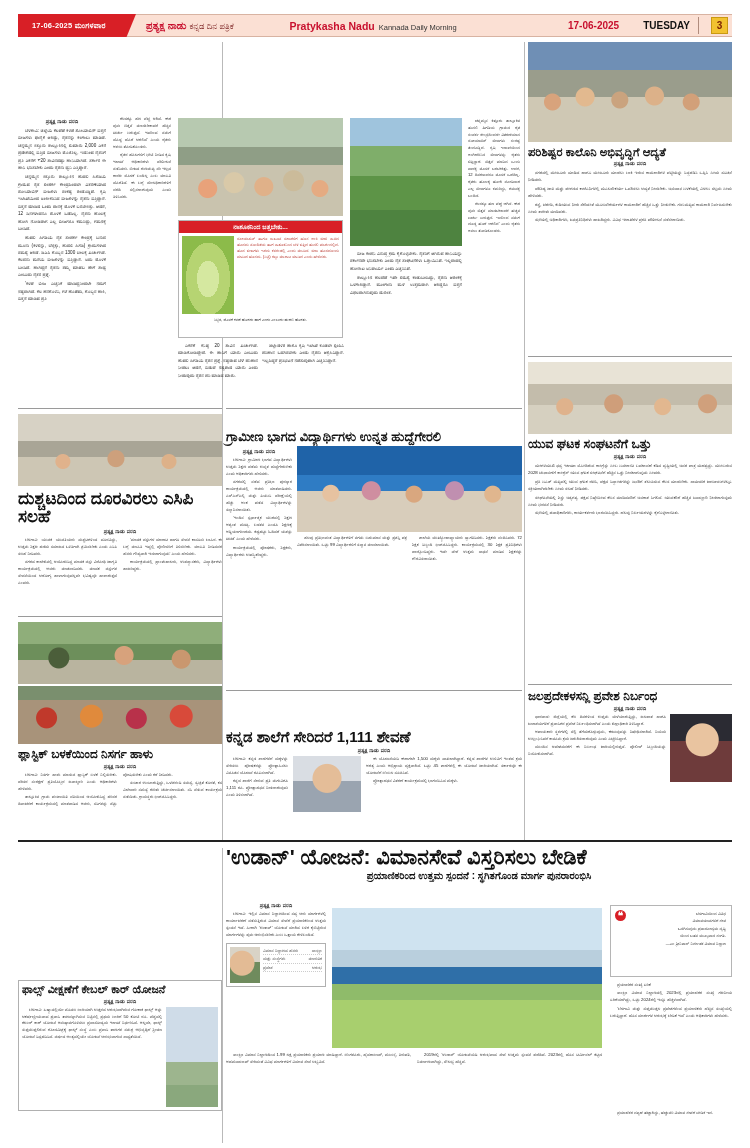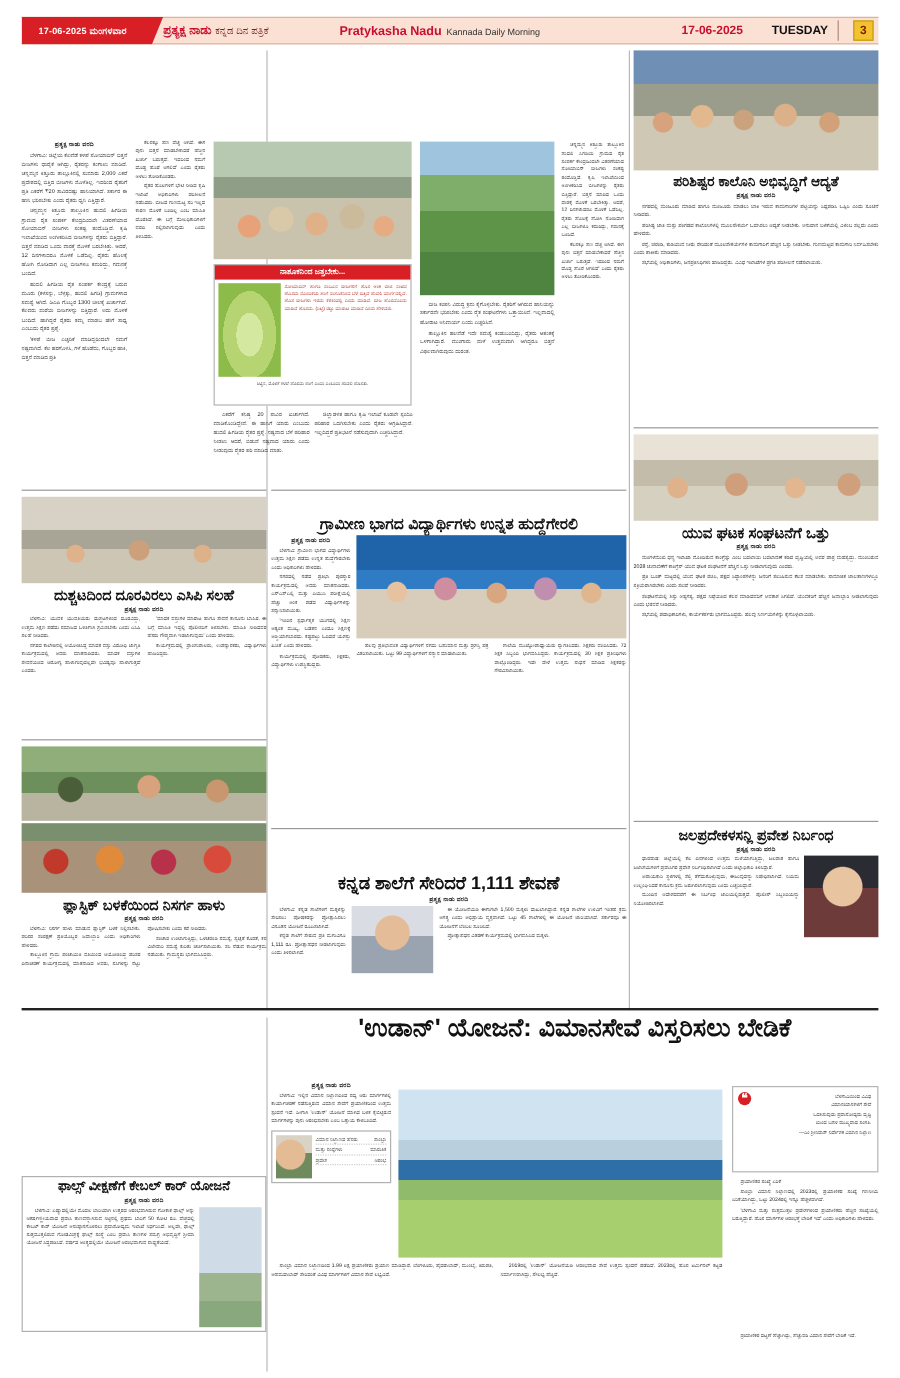--- a/index.html
+++ b/index.html
@@ -20,21 +20,21 @@
     display:flex; align-items:center;
     border-top:1px solid #d8b3a2; border-bottom:1px solid #d8b3a2;
   }
   .mh-datechip {
     background:#d81f26; color:#fff; height:23px;
     display:flex; align-items:center; padding:0 10px 0 14px;
     font-size:7.5px; font-weight:bold; letter-spacing:.2px;
     clip-path: polygon(0 0, 100% 0, 92% 100%, 0 100%);
     min-width:118px;
   }
-  .mh-logo { margin-left:0; font-size:10px; font-weight:bold; color:#c8102e; }
+  .mh-logo { margin-left:10px; font-size:10px; font-weight:bold; color:#c8102e; }
   .mh-logo .sub { color:#7a1f1f; font-weight:normal; font-size:8.5px; margin-left:3px;}
   .mh-center { margin-left:auto; margin-right:auto; display:flex; align-items:baseline; gap:4px; }
   .mh-eng { font-size:10.5px; font-weight:bold; color:#c8102e; }
   .mh-engsub { font-size:7.5px; color:#333; }
   .mh-date2 { font-size:10px; font-weight:bold; color:#c8102e; margin-left:auto; }
   .mh-day { font-size:10px; font-weight:bold; color:#111; margin-left:24px; }
   .mh-pagenum {
     margin-left:12px; margin-right:4px;
     background:#f2c230; color:#7a1f00; font-weight:bold;
     width:17px; height:17px; display:flex; align-items:center; justify-content:center;
@@ -49,21 +49,21 @@
 
   .vrule { position:absolute; width:1px; background:#b9b9b9; }
   .hl-main {
     color:#d81f26; font-weight:bold; line-height:1.02;
     letter-spacing:-0.3px;
   }
   .deck {
     color:#111; font-weight:bold; line-height:1.1;
   }
   .hl-sec {
-    color:#111; font-weight:bold; line-height:1.05; text-align:center;
+    color:#111; font-weight:bold; line-height:1.05; text-align:left;
   }
   .byline {
     text-align:center; font-size:5px; font-weight:bold; color:#222;
     letter-spacing:.2px; margin:2px 0 2px;
   }
   .body-col {
     font-size:4.6px; line-height:1.62; text-align:justify; color:#222;
     hyphens:auto; word-spacing:0px;
   }
   .body-col p { text-indent:7px; margin-bottom:1.5px; }
@@ -347,21 +347,21 @@
       <div class="body-col" style="flex:1;font-size:4.3px;">
         <p>ಈ ಯೋಜನೆಯಡಿ ಈಗಾಗಲೇ 1,500 ಮಕ್ಕಳು ದಾಖಲಾಗಿದ್ದಾರೆ. ಕನ್ನಡ ಶಾಲೆಗಳ ಉಳಿವಿಗೆ ಇಂತಹ ಕ್ರಮ ಅಗತ್ಯ ಎಂದು ಅಭಿಪ್ರಾಯ ವ್ಯಕ್ತವಾಗಿದೆ. ಒಟ್ಟು 45 ಶಾಲೆಗಳಲ್ಲಿ ಈ ಯೋಜನೆ ಜಾರಿಯಾಗಿದೆ. ಸರ್ಕಾರವೂ ಈ ಯೋಜನೆಗೆ ಬೆಂಬಲ ಸೂಚಿಸಿದೆ.</p>
         <p>ಪ್ರೋತ್ಸಾಹಧನ ವಿತರಣೆ ಕಾರ್ಯಕ್ರಮದಲ್ಲಿ ಭಾಗವಹಿಸಿದ ಮಕ್ಕಳು.</p>
       </div>
     </div>
   </div>
 
   <div class="rule-h" style="position:absolute;left:18px;top:408px;width:204px;"></div>
   <div class="photo ph-meeting" style="position:absolute;left:18px;top:414px;width:204px;height:72px;"></div>
   <div class="col-left" style="top:490px;">
-    <div class="hl-sec" style="font-size:12px;">ದುಶ್ಚಟದಿಂದ ದೂರವಿರಲು ಎಸಿಪಿ ಸಲಹೆ</div>
+    <div class="hl-sec" style="font-size:17px;">ದುಶ್ಚಟದಿಂದ ದೂರವಿರಲು ಎಸಿಪಿ ಸಲಹೆ</div>
     <div class="byline">ಪ್ರತ್ಯಕ್ಷ ನಾಡು ವರದಿ</div>
     <div class="body-col" style="column-count:2;column-gap:6px;font-size:4.3px;">
       <p>ಬೆಳಗಾವಿ: ಯುವಕ ಯುವತಿಯರು ದುಶ್ಚಟಗಳಿಂದ ದೂರವಿದ್ದು, ಉತ್ತಮ ಶಿಕ್ಷಣ ಪಡೆದು ಸಮಾಜದ ಒಳಿತಿಗಾಗಿ ಶ್ರಮಿಸಬೇಕು ಎಂದು ಎಸಿಪಿ ಸಲಹೆ ನೀಡಿದರು.</p>
       <p>ನಗರದ ಕಾಲೇಜಿನಲ್ಲಿ ಆಯೋಜಿಸಿದ್ದ ಮಾದಕ ವಸ್ತು ವಿರೋಧಿ ಜಾಗೃತಿ ಕಾರ್ಯಕ್ರಮದಲ್ಲಿ ಅವರು ಮಾತನಾಡಿದರು. ಮಾದಕ ವಸ್ತುಗಳ ಸೇವನೆಯಿಂದ ಆರೋಗ್ಯ ಹಾಳಾಗುವುದಲ್ಲದೇ ಭವಿಷ್ಯವೂ ಹಾಳಾಗುತ್ತದೆ ಎಂದರು.</p>
       <p>'ಮಾದಕ ವಸ್ತುಗಳ ಮಾರಾಟ ಹಾಗೂ ಸೇವನೆ ಕಾನೂನು ಬಾಹಿರ. ಈ ಬಗ್ಗೆ ಮಾಹಿತಿ ಇದ್ದಲ್ಲಿ ಪೊಲೀಸರಿಗೆ ತಿಳಿಸಬೇಕು. ಮಾಹಿತಿ ನೀಡಿದವರ ಹೆಸರು ಗೌಪ್ಯವಾಗಿ ಇಡಲಾಗುವುದು' ಎಂದು ಹೇಳಿದರು.</p>
       <p>ಕಾರ್ಯಕ್ರಮದಲ್ಲಿ ಪ್ರಾಂಶುಪಾಲರು, ಉಪನ್ಯಾಸಕರು, ವಿದ್ಯಾರ್ಥಿಗಳು ಹಾಜರಿದ್ದರು.</p>
     </div>
   </div>
 
   <div class="rule-h" style="position:absolute;left:18px;top:616px;width:204px;"></div>
@@ -384,20 +384,21 @@
       <div class="body-col" style="flex:1;font-size:4.3px;">
         <p>ಬೆಳಗಾವಿ: ಏಷ್ಯಾದಲ್ಲಿಯೇ ಮೊದಲ ಬಾರಿಯಾಗಿ ಉತ್ತರದ ಆರಂಭವಾಗಿರುವ ಗೋಕಾಕ ಫಾಲ್ಸ್ ಅನ್ನು ಆಕರ್ಷಣ್ಣೀಯವಾದ ಪ್ರವಾಸಿ ತಾಣವನ್ನಾಗಿಸುವ ನಿಟ್ಟಿನಲ್ಲಿ ಪ್ರಥಮ ಬಾರಿಗೆ 50 ಕೋಟಿ ರೂ. ವೆಚ್ಚದಲ್ಲಿ ಕೇಬಲ್ ಕಾರ್ ಯೋಜನೆ ಅನುಷ್ಠಾನಗೊಳಿಸಲು ಪ್ರವಾಸೋದ್ಯಮ ಇಲಾಖೆ ನಿರ್ಧರಿಸಿದೆ. ಅಲ್ಲದೇ, ಫಾಲ್ಸ್ ಸುತ್ತಮುತ್ತಲಿರುವ ಗೋಡಮಿಶ್ರಕ್ಕೆ ಫಾಲ್ಸ್ ಸಂಸ್ಥೆ ಎಂಬ ಪ್ರವಾಸಿ ತಾಣಗಳ ಸಮಗ್ರ ಅಭಿವೃದ್ಧಿಗೆ ಶ್ರೀಮಾ ಯೋಜನೆ ಸಿದ್ಧಪಡಿಸಿದೆ. ವರ್ಷದ ಅಂತ್ಯದಲ್ಲಿಯೇ ಯೋಜನೆ ಆರಂಭವಾಗುವ ಸಾಧ್ಯತೆಯಿದೆ.</p>
       </div>
       <div class="photo ph-cable" style="width:52px;height:100px;flex:none;"></div>
     </div>
   </div>
 
   <div class="rule-thick" style="position:absolute;left:18px;top:840px;width:714px;"></div>
   <div style="position:absolute;left:226px;top:846px;width:506px;">
     <div class="hl-sec" style="font-size:21px;">'ಉಡಾನ್' ಯೋಜನೆ: ವಿಮಾನಸೇವೆ ವಿಸ್ತರಿಸಲು ಬೇಡಿಕೆ</div>
+    <div class="deck" style="font-size:10px;text-align:center;margin-top:2px;">ಪ್ರಯಾಣಿಕರಿಂದ ಉತ್ತಮ ಸ್ಪಂದನೆ : ಸ್ಥಗಿತಗೊಂಡ ಮಾರ್ಗ ಪುನರಾರಂಭಿಸಿ</div>
   </div>
 
   <div style="position:absolute;left:226px;top:900px;width:100px;">
     <div class="byline">ಪ್ರತ್ಯಕ್ಷ ನಾಡು ವರದಿ</div>
     <div class="body-col" style="font-size:4.3px;">
       <p>ಬೆಳಗಾವಿ: ಇಲ್ಲಿನ ವಿಮಾನ ನಿಲ್ದಾಣದಿಂದ ಸದ್ಯ ಆರು ಮಾರ್ಗಗಳಲ್ಲಿ ಕಾರ್ಯಾಚರಣೆ ನಡೆಸುತ್ತಿರುವ ವಿಮಾನ ಸೇವೆಗೆ ಪ್ರಯಾಣಿಕರಿಂದ ಉತ್ತಮ ಸ್ಪಂದನೆ ಇದೆ. ಹೀಗಾಗಿ 'ಉಡಾನ್' ಯೋಜನೆ ಮಾಗಿದ ಬಳಿಕ ಕೈಬಿಟ್ಟಿರುವ ಮಾರ್ಗಗಳನ್ನು ಪುನಃ ಆರಂಭಿಸಬೇಕು ಎಂಬ ಒತ್ತಾಯ ಕೇಳಿಬಂದಿದೆ.</p>
     </div>
     <div class="profile-box" style="margin-top:4px;">
       <div class="photo ph-speaker" style="width:30px;height:36px;flex:none;"></div>
       <div class="profile-tbl">

